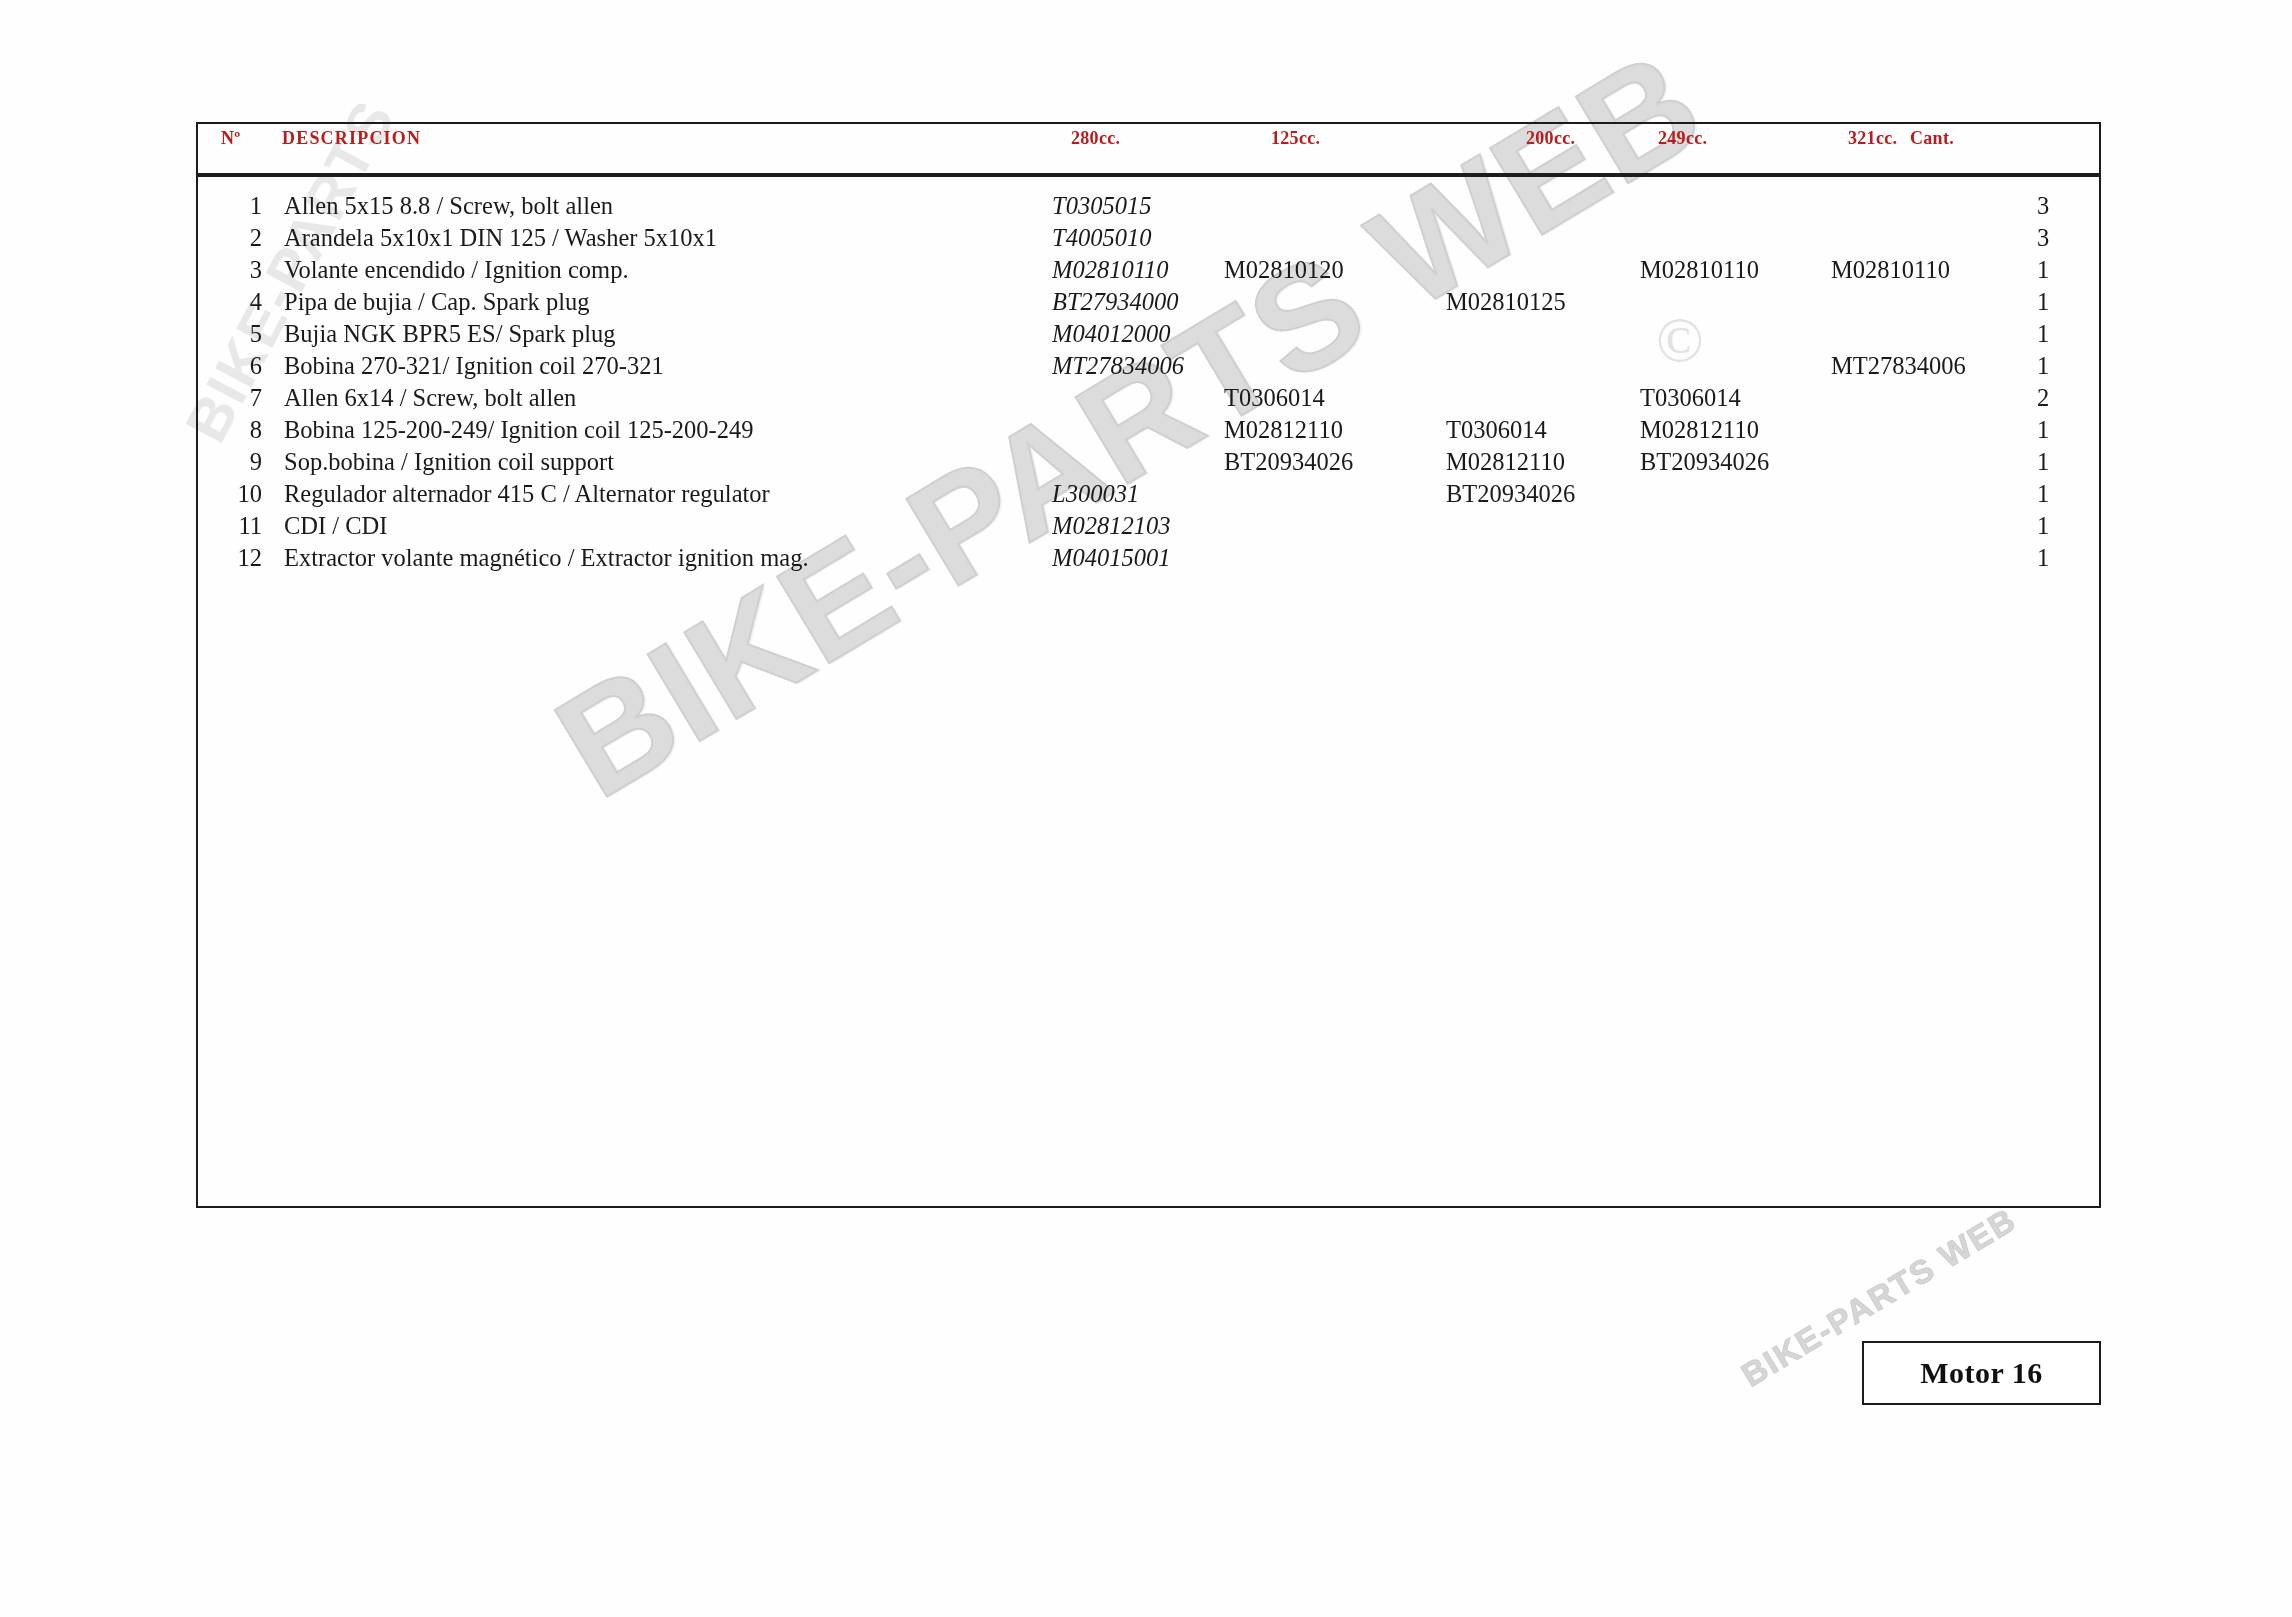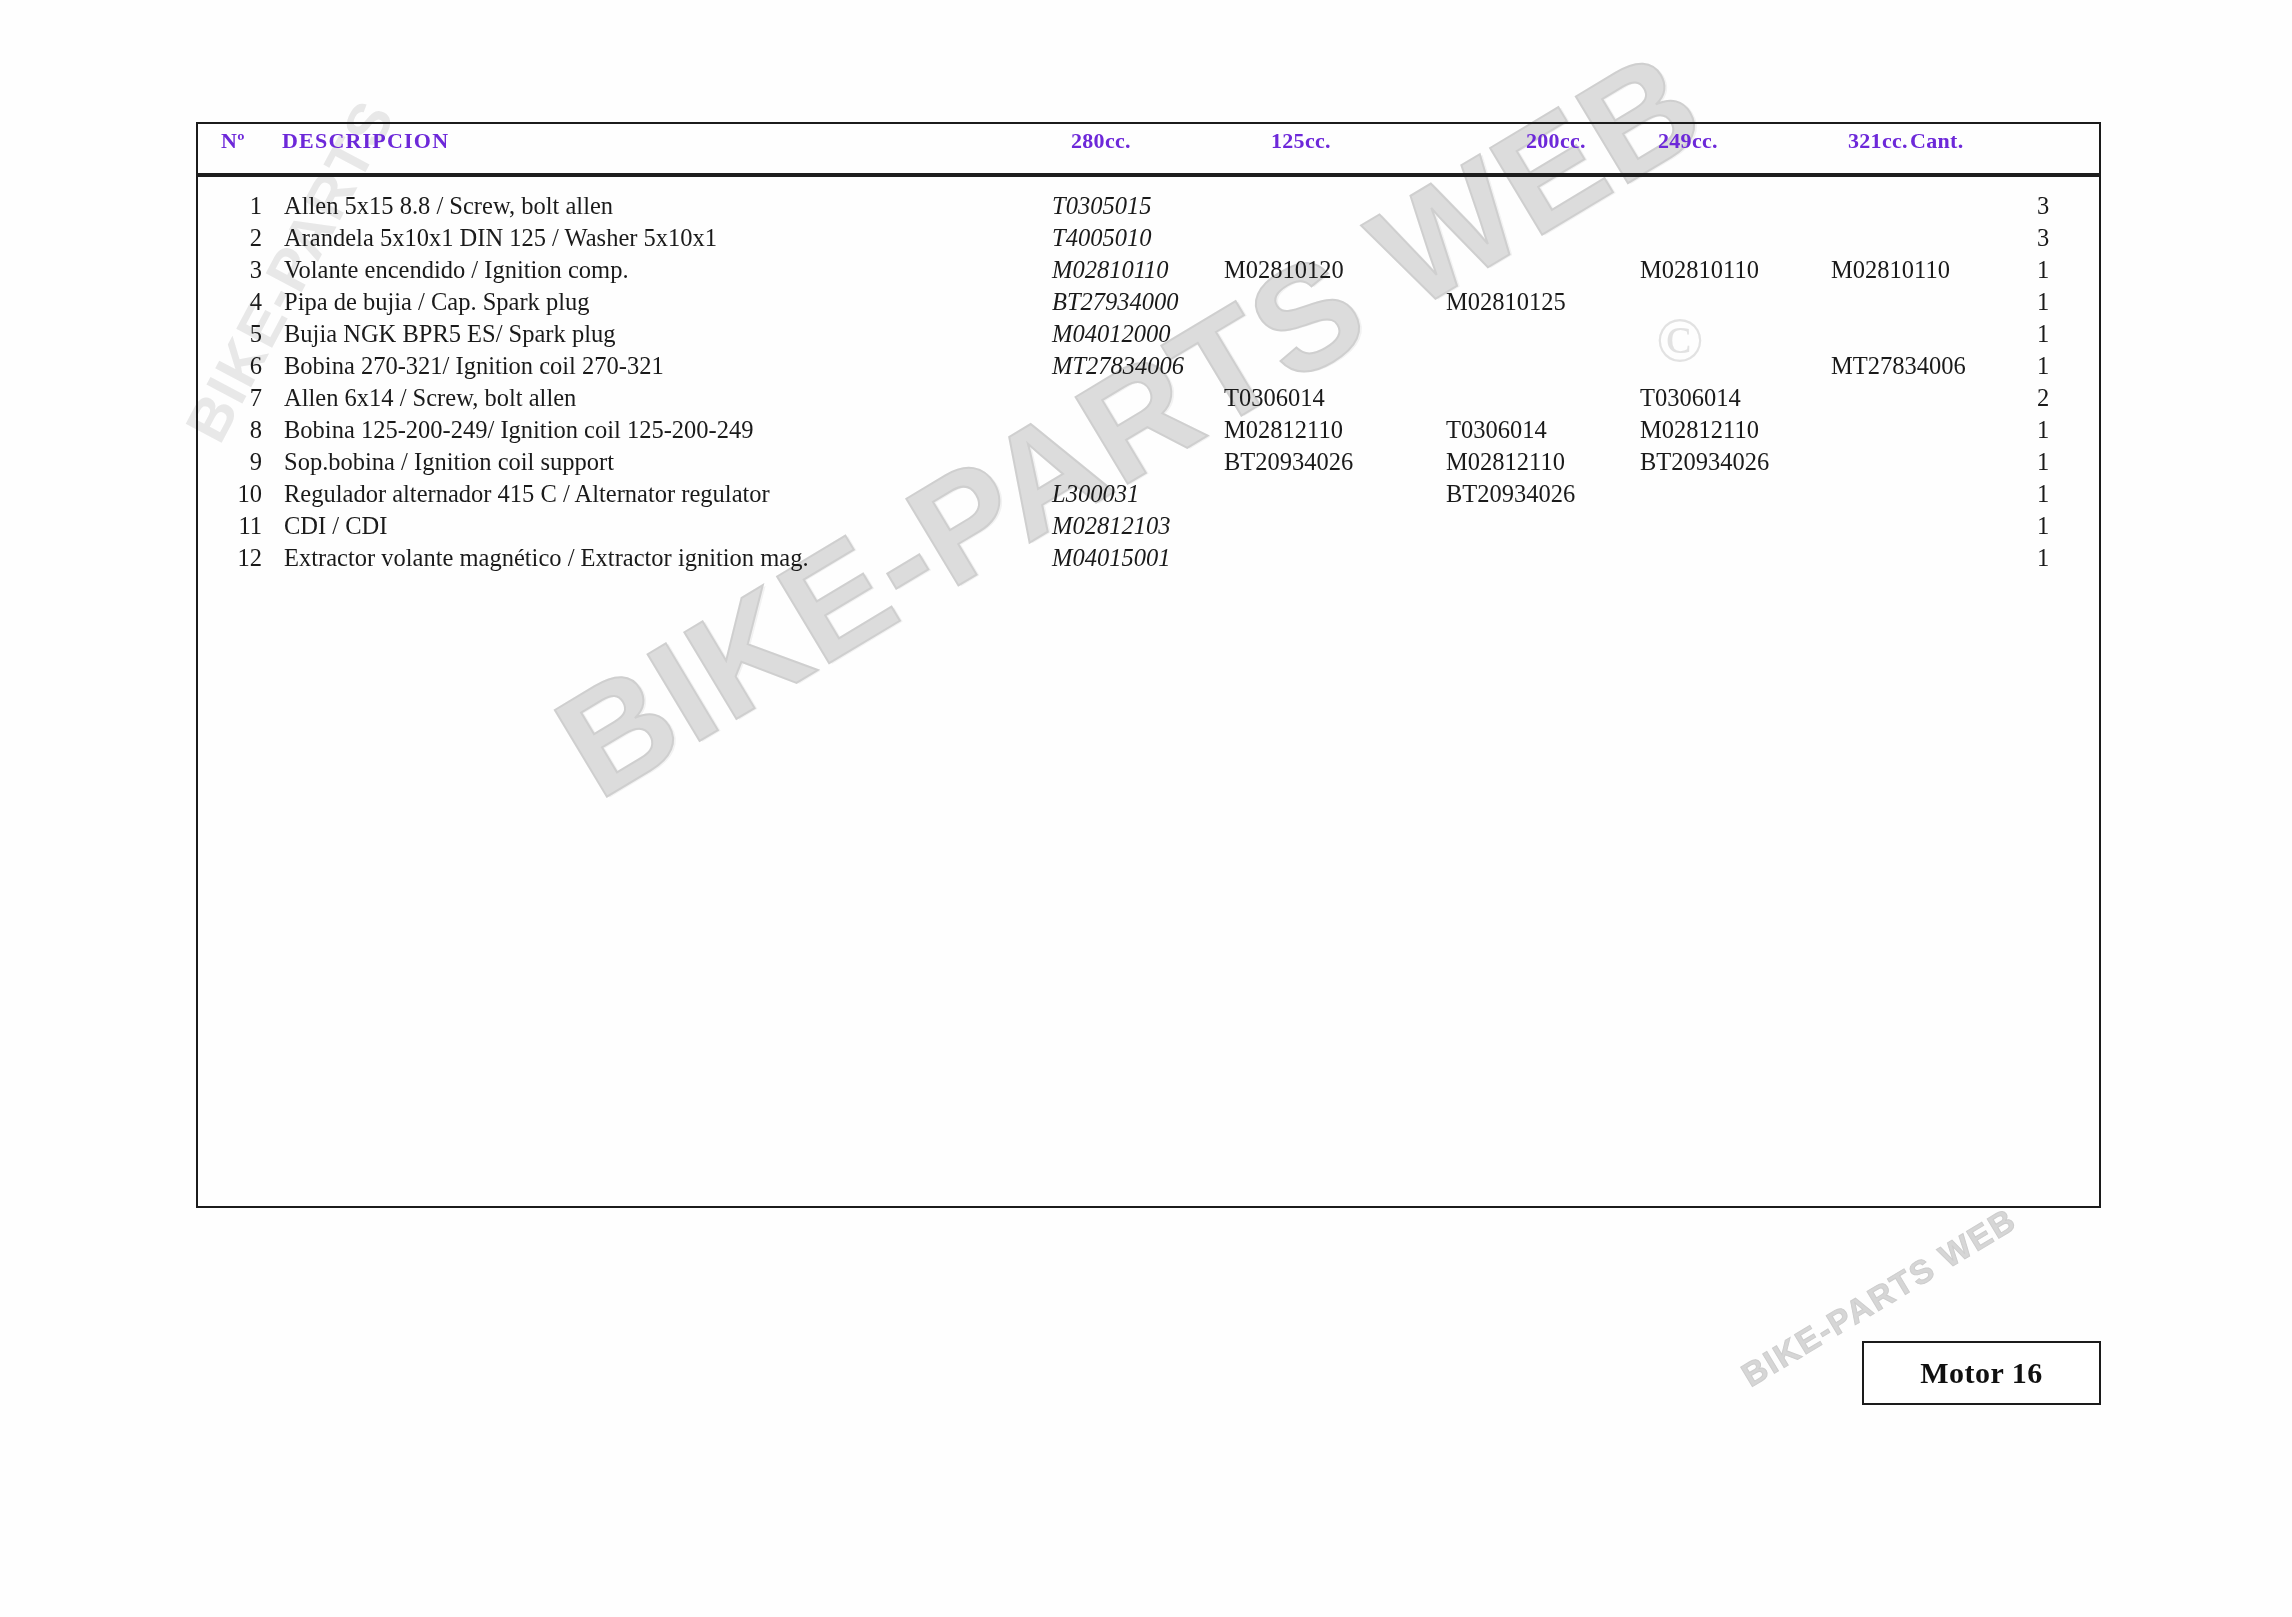--- a/index.html
+++ b/index.html
@@ -101,23 +101,23 @@
     width: 1905px;
     height: 3.9px;
     background: #1d1d1d;
   }
 
   
   .hdr {
     position: absolute;
     top: 128px;
     font-weight: bold;
-    font-size: 22px;
-    font-family: "Liberation Serif", serif;
-    color: #6d28d9;
+    font-size: 18px;
+    font-family: "Liberation Serif", serif;
+    color: #b91c1c;
     letter-spacing: 0.3px;
   }
   .hdr-no    { left: 221px; }
   .hdr-desc  { left: 282px; letter-spacing: 1.2px; }
   .hdr-c280  { left: 1071px; }
   .hdr-c125  { left: 1271px; }
   .hdr-c200  { left: 1526px; }
   .hdr-c249  { left: 1658px; }
   .hdr-c321  { left: 1848px; }
   .hdr-cant  { left: 1910px; }

